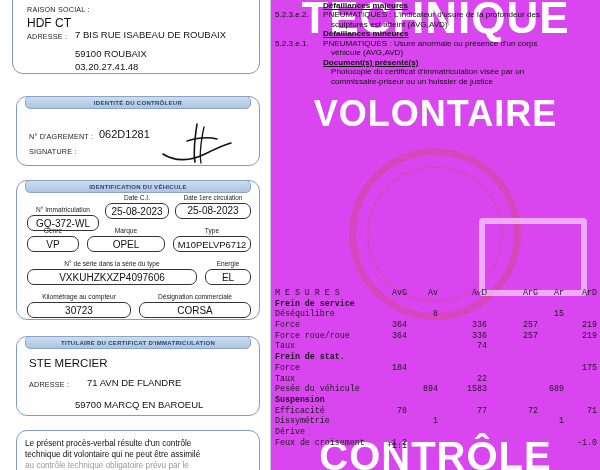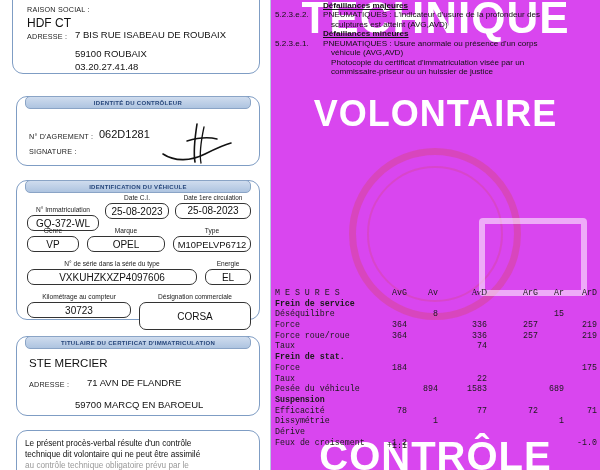--- a/index.html
+++ b/index.html
@@ -179,21 +179,21 @@
         <div class="chip-cap" style="font-size:6.6px;">Energie</div>
         <div class="chip val-sm" style="width:46px;height:16px;font-size:10px;">EL</div>
       </div>
 
       <div class="fieldwrap" style="left:10px;top:113px;width:104px;">
         <div class="chip-cap" style="font-size:6.6px;">Kilométrage au compteur</div>
         <div class="chip val-sm" style="width:104px;height:16px;font-size:10px;">30723</div>
       </div>
       <div class="fieldwrap" style="left:122px;top:113px;width:112px;">
         <div class="chip-cap" style="font-size:6.6px;">Désignation commerciale</div>
-        <div class="chip val-sm" style="width:112px;height:28px;font-size:10px;">CORSA</div>
+        <div class="chip val-sm" style="width:112px;height:16px;font-size:10px;">CORSA</div>
       </div>
     </div>
 
     <div class="panel" style="left:16px;top:336px;width:244px;height:80px;">
       <div class="panel-title">TITULAIRE DU CERTIFICAT D'IMMATRICULATION</div>
       <div class="val" style="position:absolute;left:12px;top:20px;font-size:11.5px;">STE MERCIER</div>
       <div class="lbl" style="position:absolute;left:12px;top:43px;">ADRESSE :</div>
       <div class="val-sm" style="position:absolute;left:58px;top:40px;margin-left:12px;">71 AVN DE FLANDRE</div>
       <div class="val-sm" style="position:absolute;left:58px;top:62px;">59700 MARCQ EN BAROEUL</div>
     </div>
@@ -225,20 +225,21 @@
       </div>
       <div class="d-cont">sculptures est atteint (AVG,AVD)</div>
 
       <div class="d-head">Défaillances mineures</div>
       <div class="d-row">
         <div class="d-code">5.2.3.e.1.</div>
         <div class="d-txt">PNEUMATIQUES : Usure anormale ou présence d'un corps</div>
       </div>
       <div class="d-cont">véhicule (AVG,AVD)</div>
 
+      <div class="d-head">Document(s) présenté(s)</div>
       <div class="d-cont">Photocopie du certificat d'immatriculation visée par un</div>
       <div class="d-cont">commissaire-priseur ou un huissier de justice</div>
     </div>
 
     <div class="measures">
         <div class="m-line"><span class="m-name">M E S U R E S</span><span class="m-v" style="right: 192px;">AvG</span><span class="m-v" style="right: 161px;">Av</span><span class="m-v" style="right: 112px; font-family: Liberation Serif, serif;">AvD</span><span class="m-v" style="right: 61px;">ArG</span><span class="m-v" style="right: 35px;">Ar</span><span class="m-v" style="right: 2px;">ArD</span></div>
         <div class="m-line"><span class="m-name m-b">Frein de service</span></div>
         <div class="m-line"><span class="m-name">Déséquilibre</span><span class="m-v" style="right: 161px;">8</span><span class="m-v" style="right: 35px;">15</span></div>
         <div class="m-line"><span class="m-name">Force</span><span class="m-v" style="right: 192px;">364</span><span class="m-v" style="right: 112px;">336</span><span class="m-v" style="right: 61px;">257</span><span class="m-v" style="right: 2px;">219</span></div>
         <div class="m-line"><span class="m-name">Force roue/roue</span><span class="m-v" style="right: 192px;">364</span><span class="m-v" style="right: 112px;">336</span><span class="m-v" style="right: 61px;">257</span><span class="m-v" style="right: 2px;">219</span></div>

